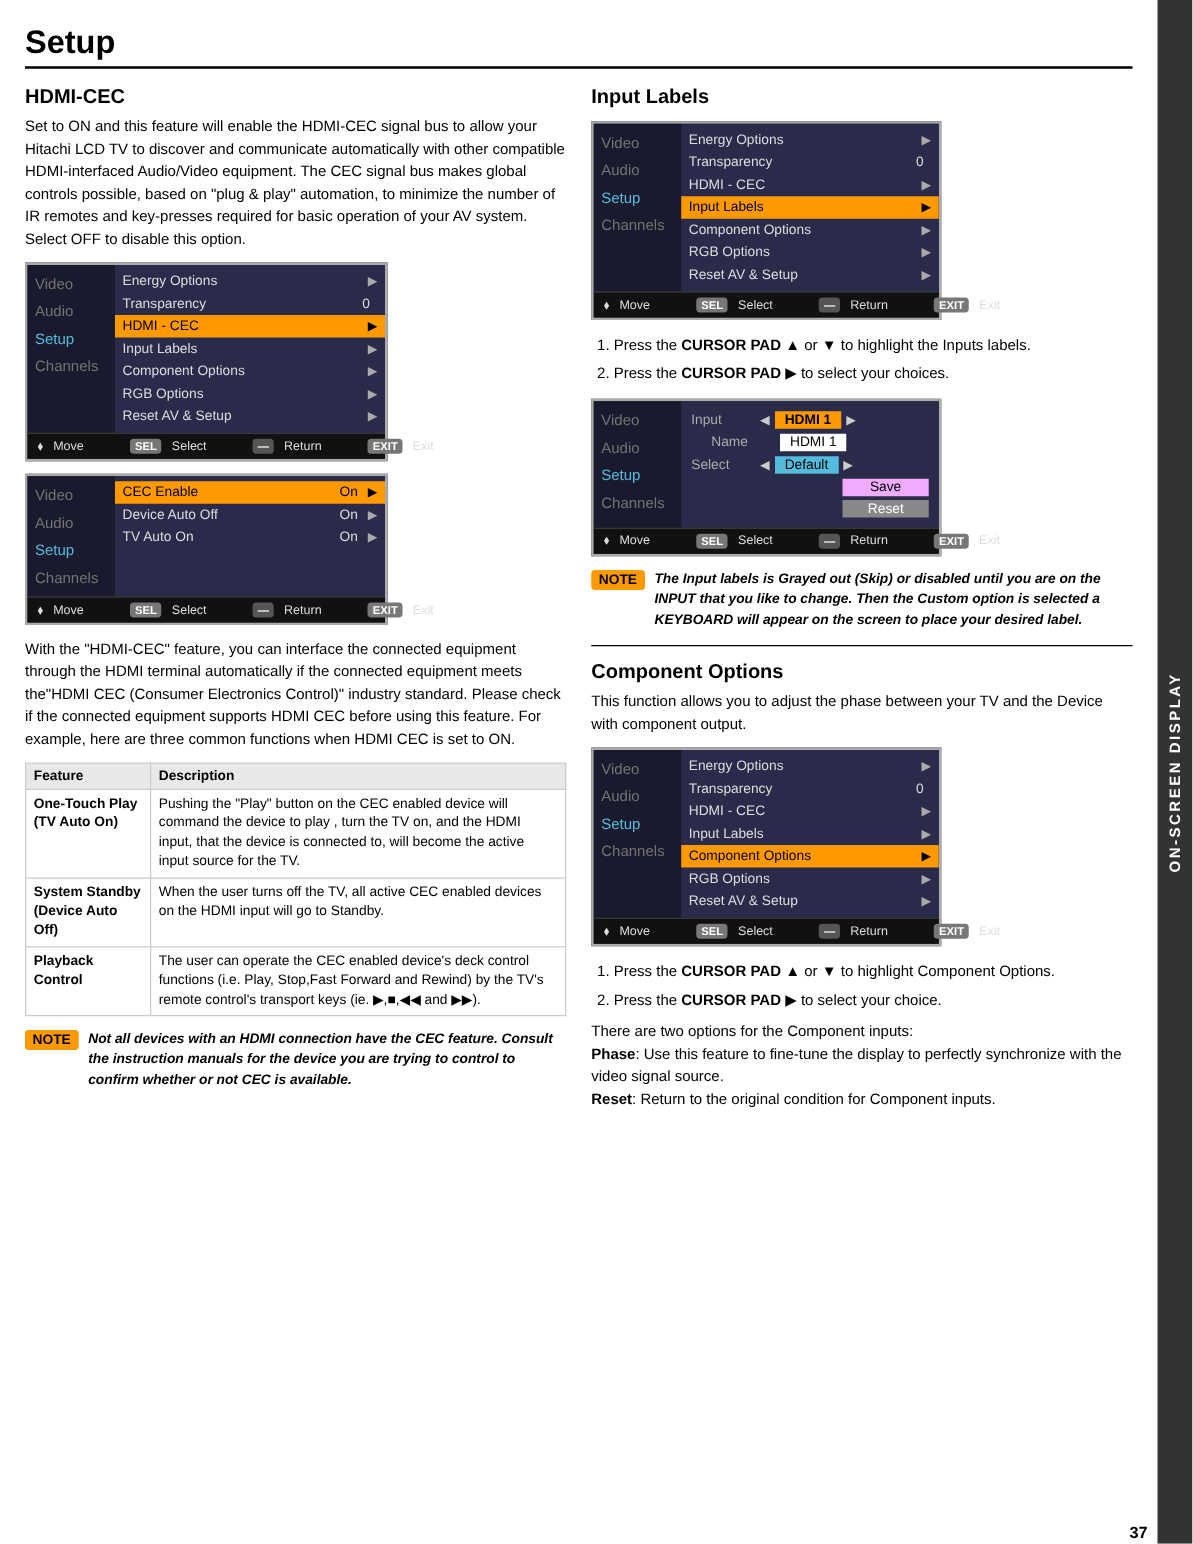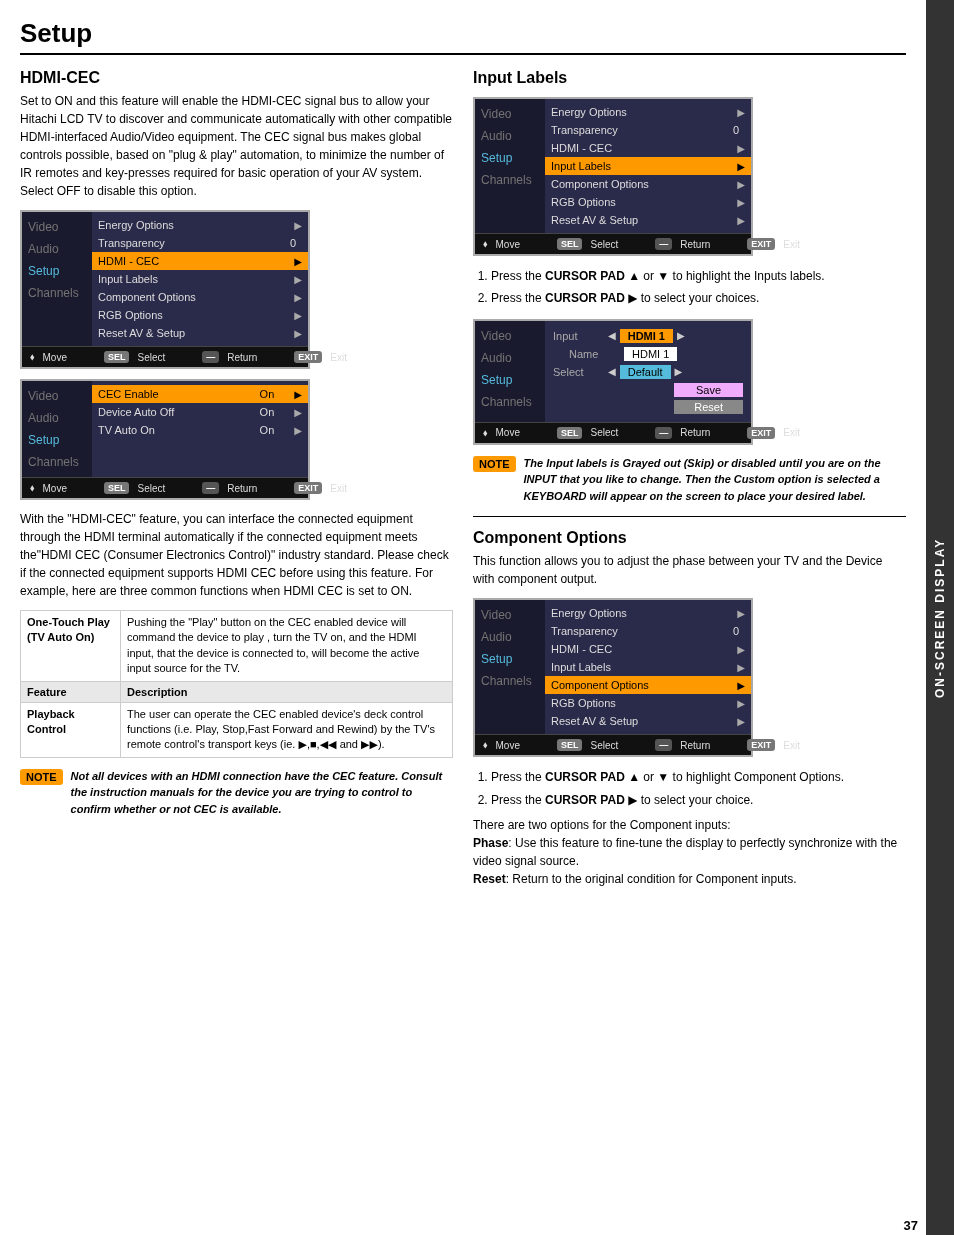--- a/index.html
+++ b/index.html
@@ -135,21 +135,21 @@
     .tv-menu-right .row .arrow {
       color: #aaa;
       font-size: 10px;
     }
 
     .tv-menu-right .row.highlighted .arrow {
       color: #000;
     }
 
     .tv-menu-right .row .val {
-      margin-right: 20px;
+      margin-right: 8px;
       font-size: 11px;
     }
 
     .tv-menu-bottom {
       background: #111;
       display: flex;
       align-items: center;
       gap: 8px;
       padding: 4px 8px;
       font-size: 10px;
@@ -367,26 +367,30 @@
             <span class="btn-icon exit">EXIT</span>
             <span>Exit</span>
           </div>
         </div>
 
         <p class="body-text">With the "HDMI-CEC" feature, you can interface the connected equipment through the HDMI terminal automatically if the connected equipment meets the"HDMI CEC (Consumer Electronics Control)" industry standard. Please check if the connected equipment supports HDMI CEC before using this feature. For example, here are three common functions when HDMI CEC is set to ON.</p>
 
         <table class="feature-table">
           <tbody>
               <tr>
+            <th>Feature</th>
+            <th>Description</th>
+          </tr>
+          <tr>
             <td>One-Touch Play<br>(TV Auto On)</td>
             <td>Pushing the "Play" button on the CEC enabled device will command the device to play , turn the TV on, and the HDMI input, that the device is connected to, will become the active input source for the TV.</td>
           </tr>
           <tr>
-            <th>Feature</th>
-            <th>Description</th>
+            <td>System Standby<br>(Device Auto Off)</td>
+            <td>When the user turns off the TV, all active CEC enabled devices on the HDMI input will go to Standby.</td>
           </tr>
           <tr>
             <td>Playback Control</td>
             <td>The user can operate the CEC enabled device's deck control functions (i.e. Play, Stop,Fast Forward and Rewind) by the TV's remote control's transport keys (ie. ▶,■,◀◀ and ▶▶).</td>
           </tr>
         </tbody>
           </table>
 
         <div class="note-box">
           <span class="note-label">NOTE</span>

